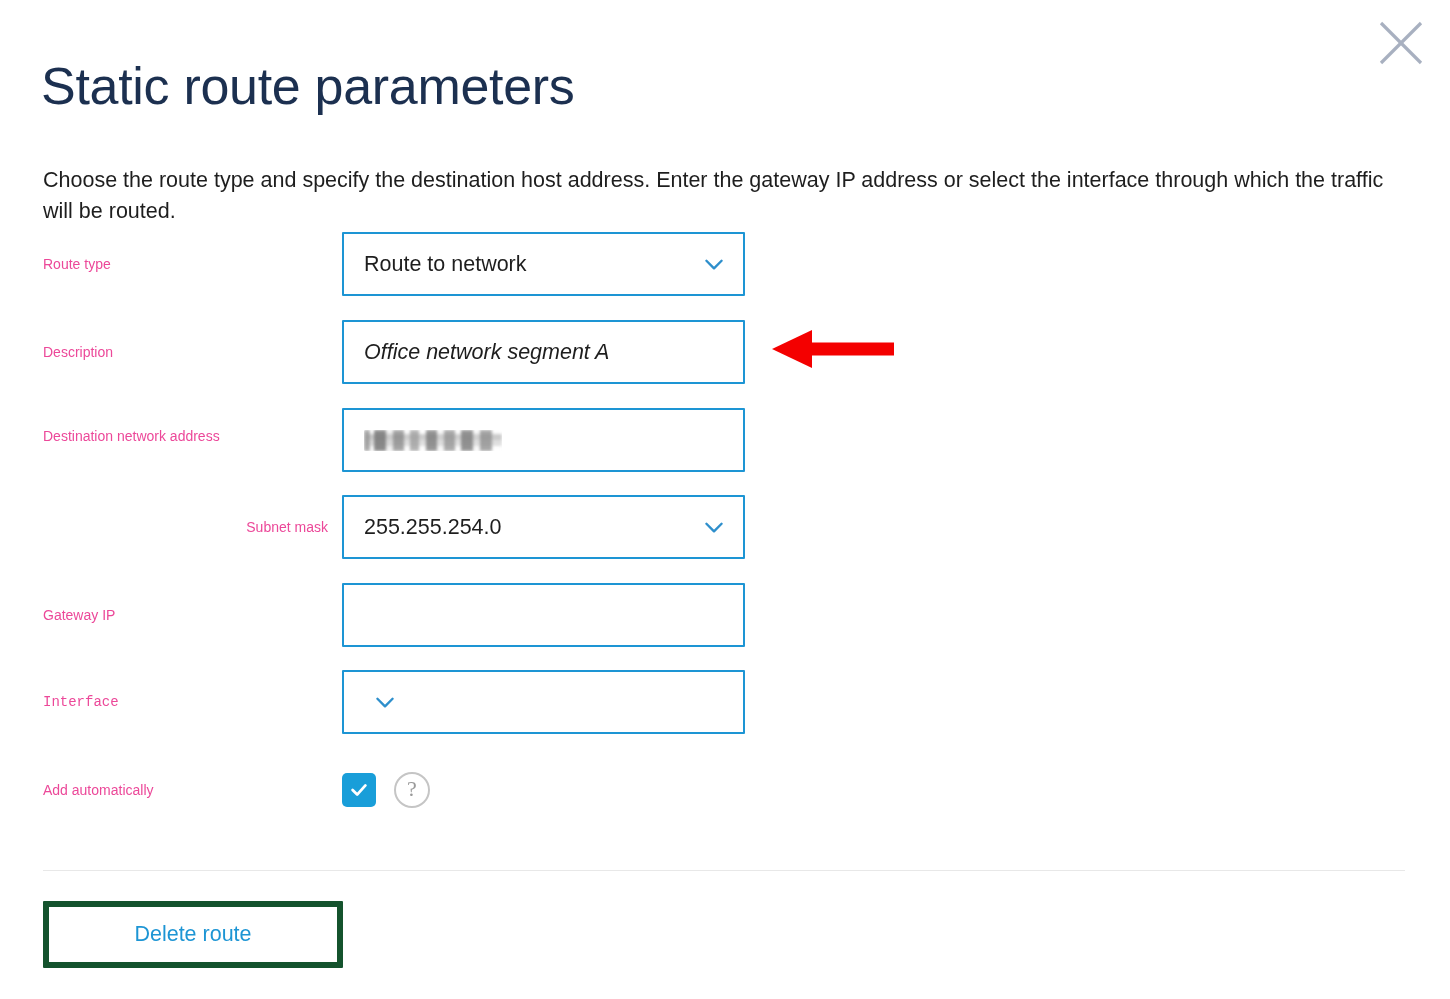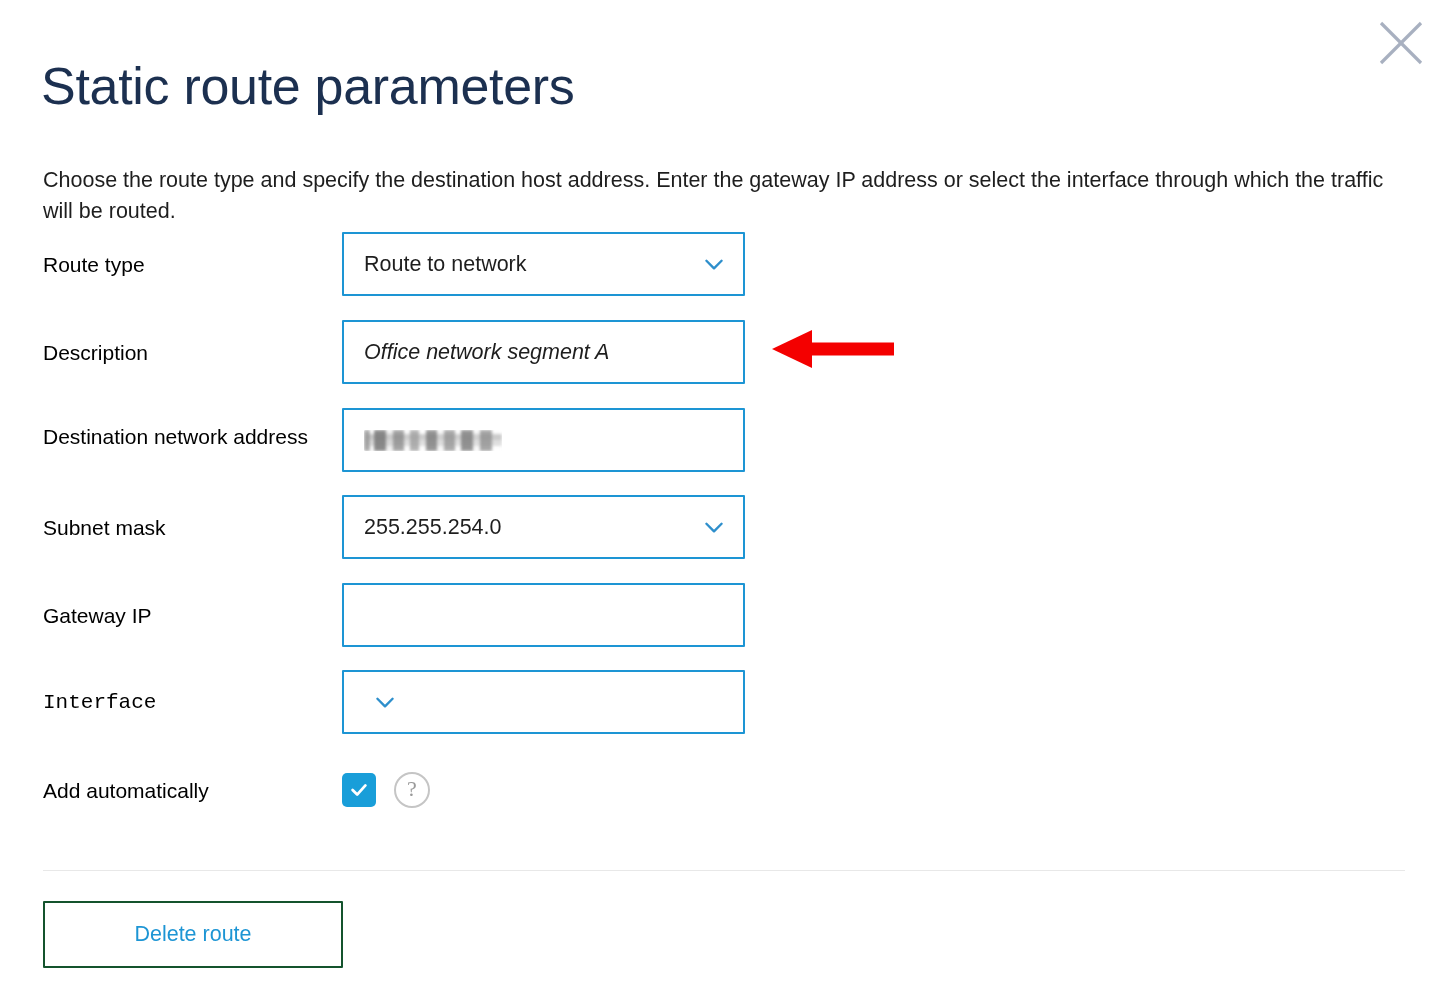--- a/index.html
+++ b/index.html
@@ -78,23 +78,23 @@
   .form-row {
     position: absolute;
     left: 43px;
     width: 1360px;
     height: 0;
   }
   .row-label {
     position: absolute;
     left: 0;
     width: 285px;
-    font-size: 21px;
+    font-size: 14px;
     line-height: 31px;
-    color: #000000;
+    color: #ec4899;
   }
 
   .field {
     position: absolute;
     left: 299px;
     width: 403px;
     height: 64px;
     border: 2px solid #1d95d4;
     background: #ffffff;
     display: flex;
@@ -204,21 +204,21 @@
     background: #e8e8e8;
   }
 
   
   .delete-btn {
     position: absolute;
     left: 43px;
     top: 901px;
     width: 300px;
     height: 67px;
-    border: 2px solid #14532d;
+    border: 6px solid #14532d;
     background: #ffffff;
     color: #1d95d4;
     font-size: 21.5px;
     font-family: "Liberation Sans", sans-serif;
     cursor: pointer;
     border-radius: 1px;
     display: flex;
     align-items: center;
     justify-content: center;
     padding: 0;
@@ -270,21 +270,21 @@
     </div>
 
     <div class="form-row" style="top:408px;">
       <div class="row-label" style="top:13px;">Destination network address</div>
       <div class="field is-input" style="top:0;">
         <span class="redacted"></span>
       </div>
     </div>
 
     <div class="form-row" style="top:495px;">
-      <div class="row-label" style="top:17px;">Subnet mask</div>
+      <div class="row-label" style="top:17px;text-align:right;">Subnet mask</div>
       <div class="field is-select" style="top:0;justify-content:flex-end;">
         <span class="value">255.255.254.0</span>
         <svg class="chevron" viewBox="0 0 24 24">
           <polyline points="5,9 12,16 19,9" fill="none" stroke="#2e8fcc" stroke-width="2.2" stroke-linecap="round" stroke-linejoin="round"></polyline>
         </svg>
       </div>
     </div>
 
     <div class="form-row" style="top:583px;">
       <div class="row-label" style="top:17px;">Gateway IP</div>

